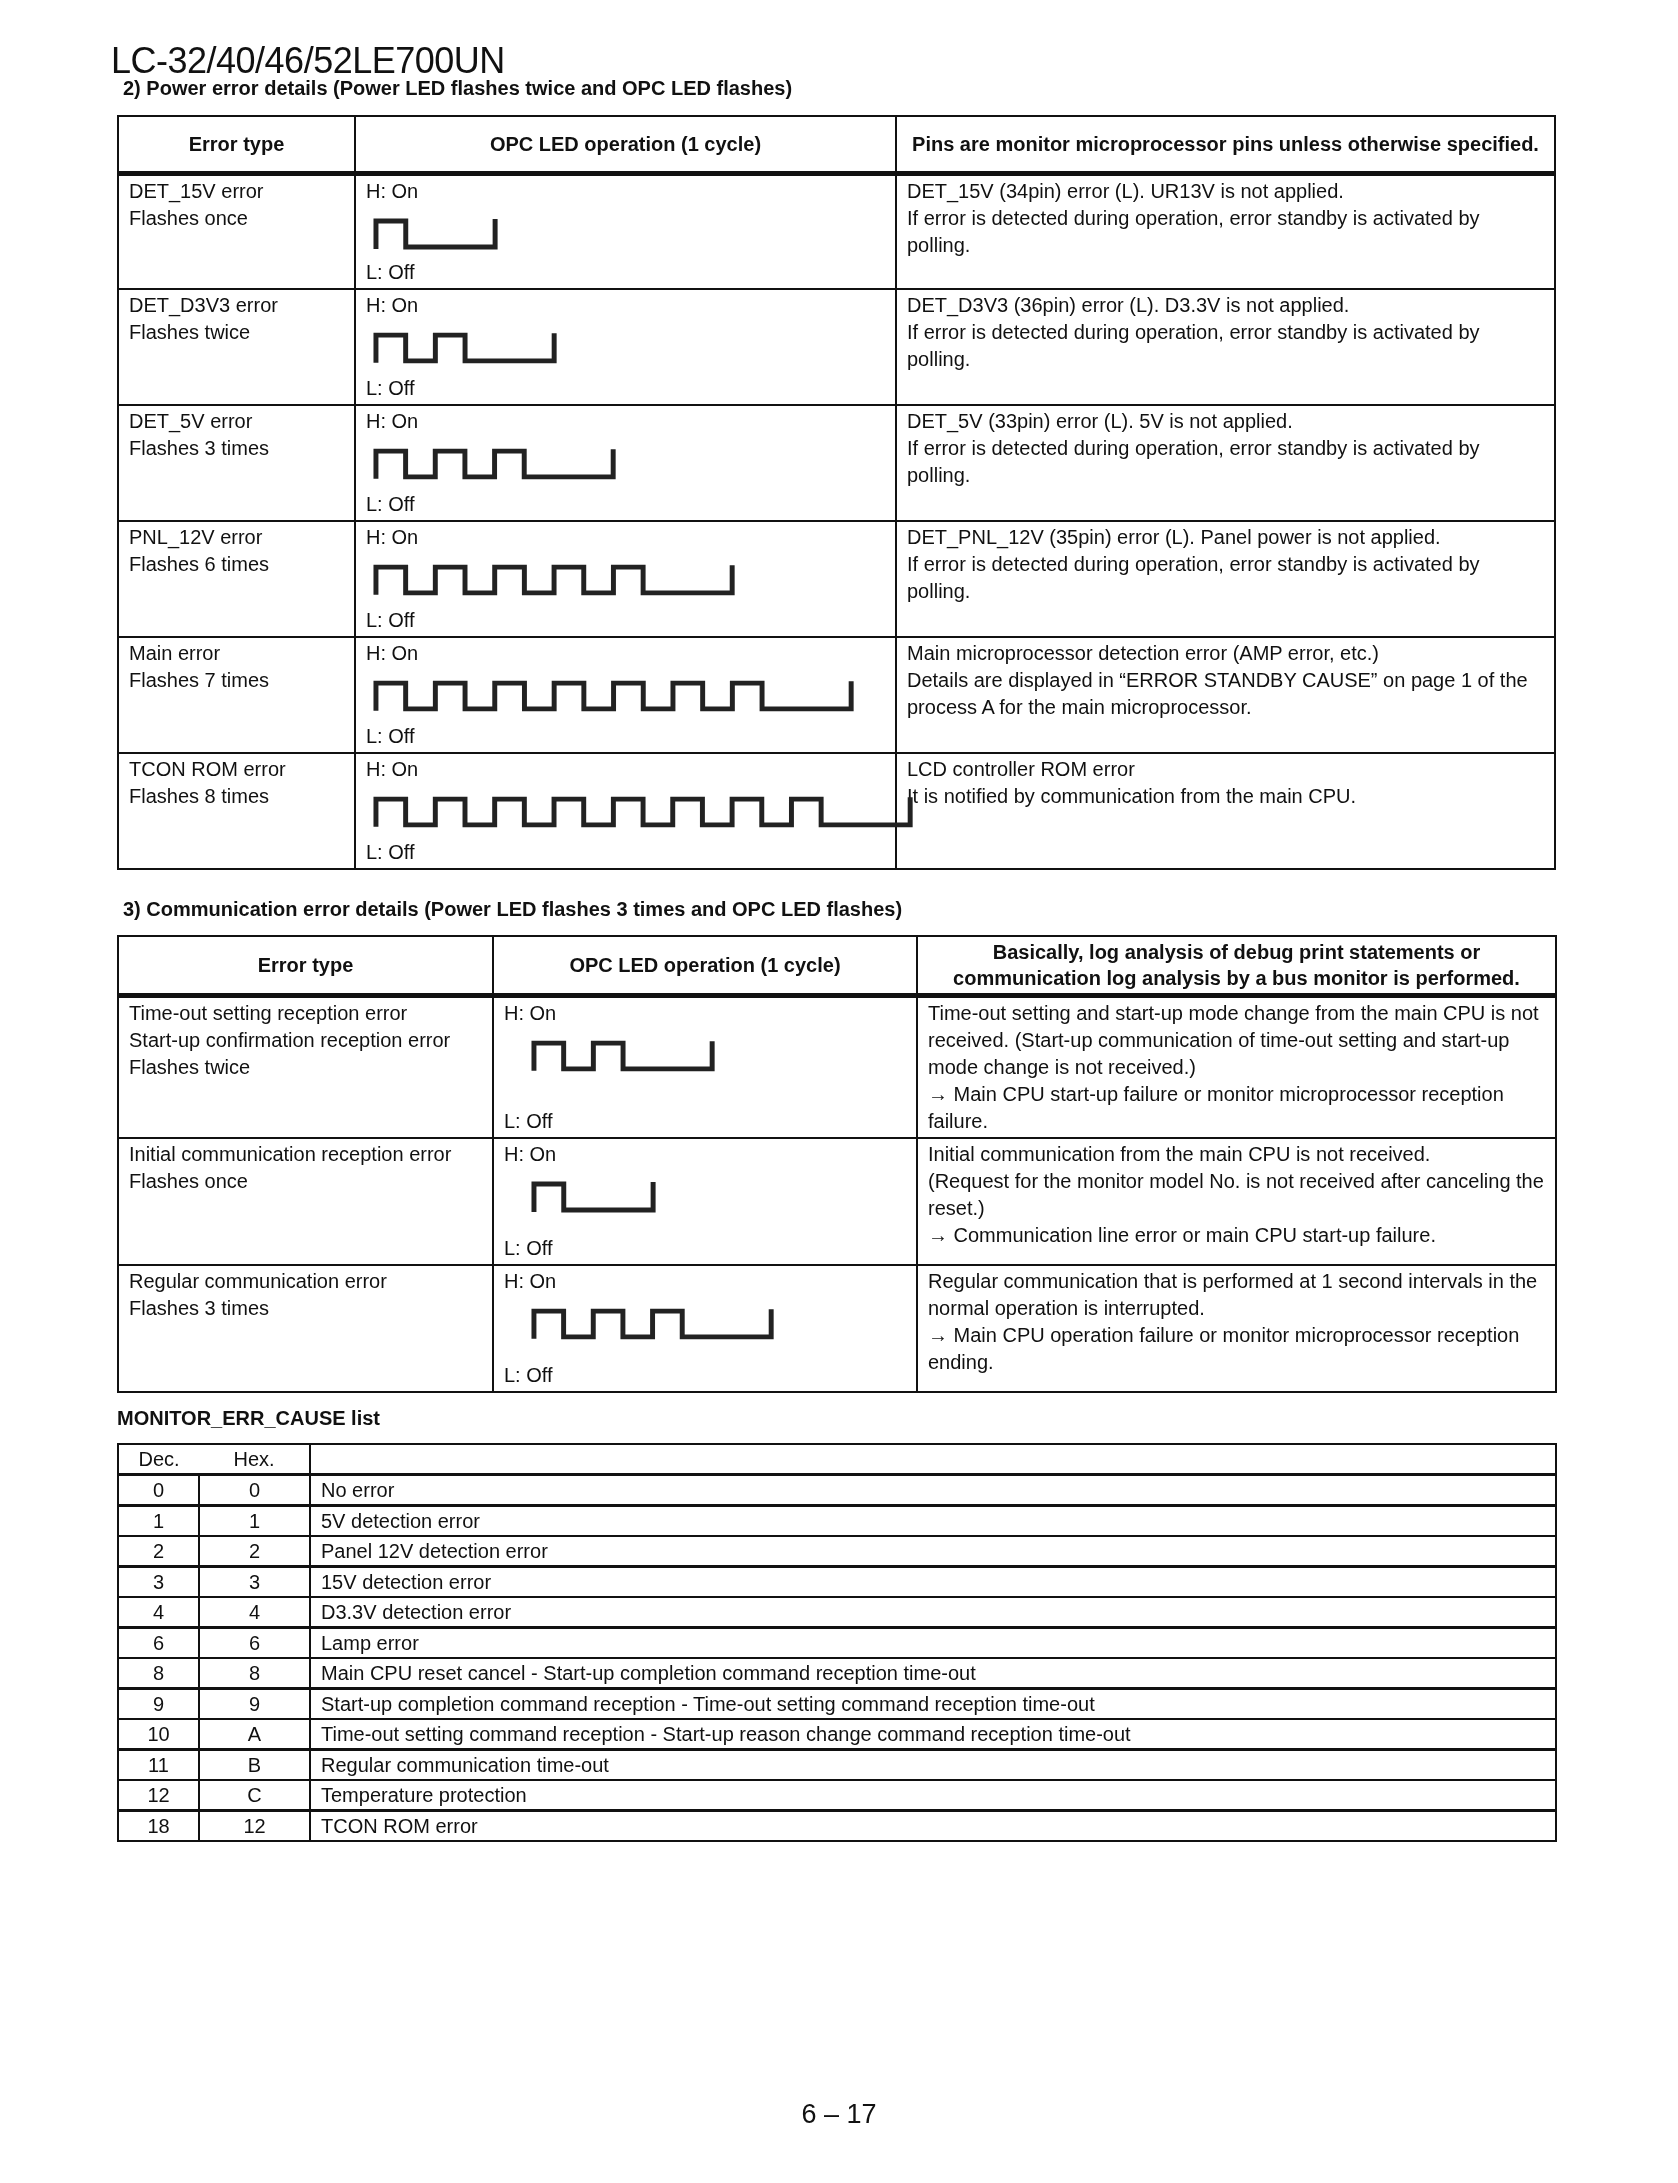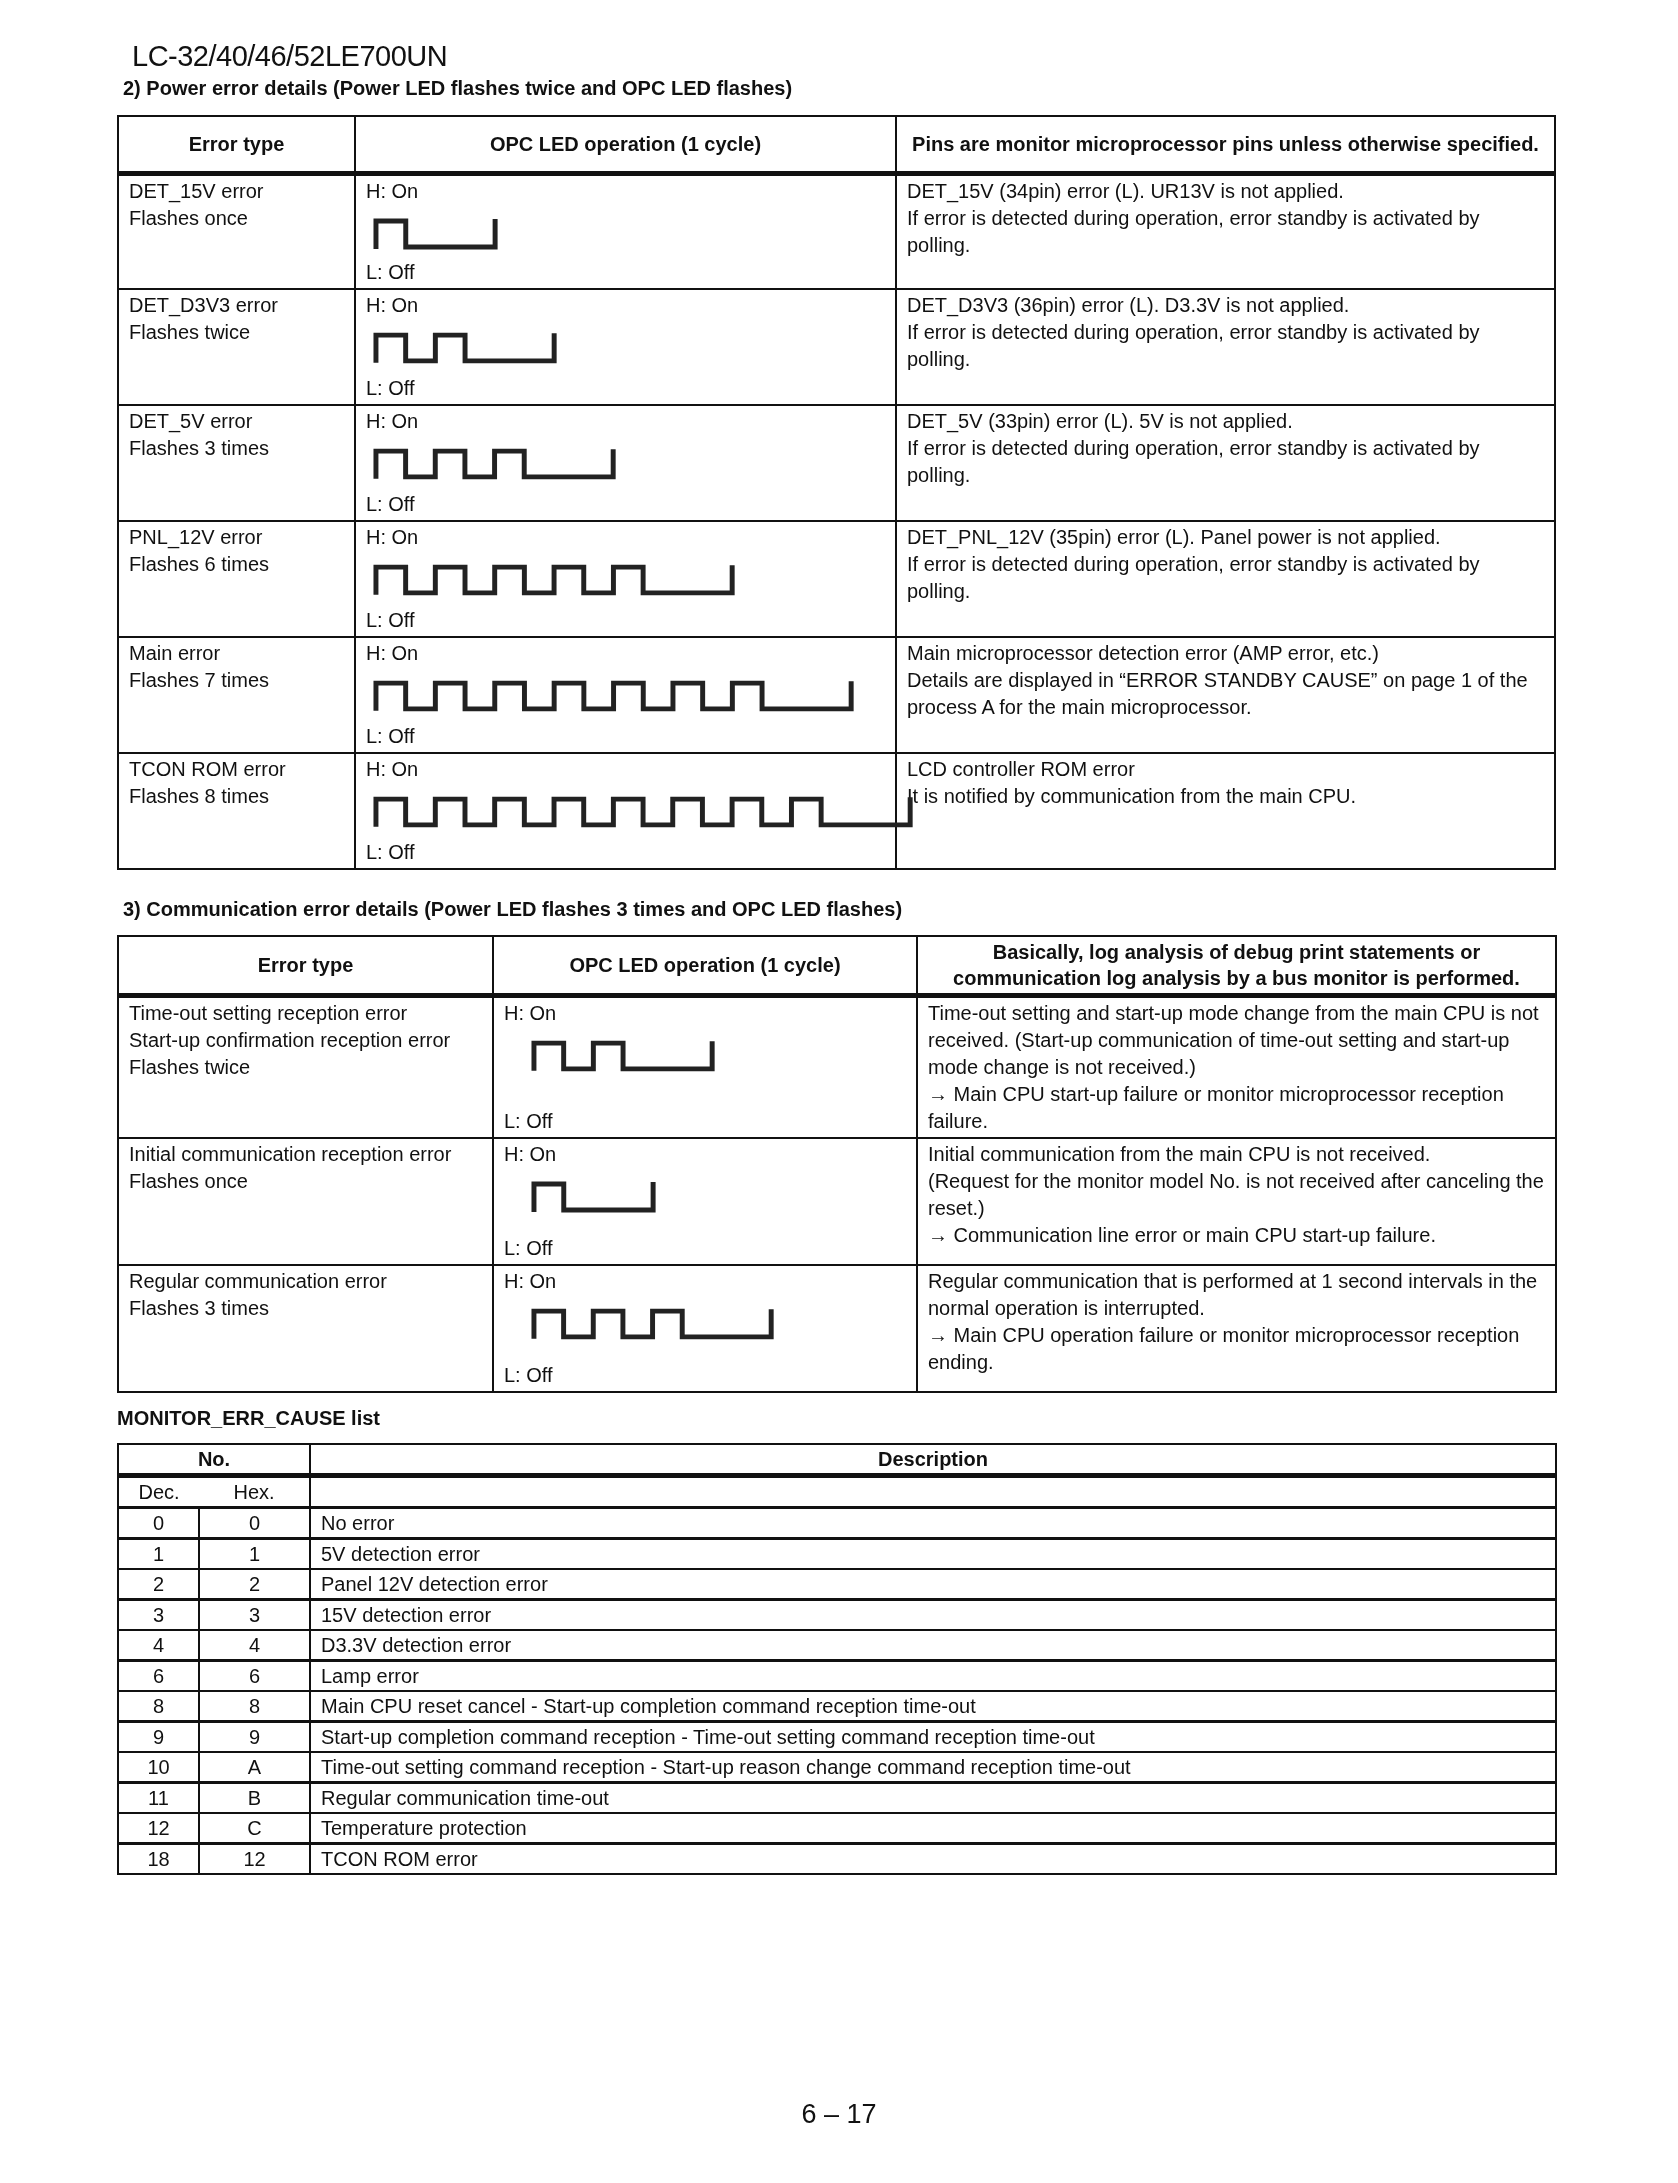--- a/index.html
+++ b/index.html
@@ -1,18 +1,18 @@
 <!DOCTYPE html>
 <html><head>
 <meta charset="utf-8">
 <style>
   html, body { margin:0; padding:0; background:#fff; }
   body { width:1678px; height:2184px; position:relative; font-family:"Liberation Sans", sans-serif; color:#111; }
   .abs { position:absolute; }
-  #title { left:132px; top:40px; font-size:29px; letter-spacing:-0.5px; }
+  #title { left:111px; top:40px; font-size:36px; letter-spacing:-0.5px; }
   .sec { font-size:20px; font-weight:bold; }
   #sec2 { left:123px; top:77px; }
   #sec3 { left:123px; top:898px; }
   #sec4 { left:117px; top:1407px; }
   table { border-collapse:collapse; position:absolute; table-layout:fixed; }
   td, th { border:2px solid #111; vertical-align:top; font-size:20px; line-height:27px; padding:2px 10px; font-weight:normal; }
   th { font-weight:bold; text-align:center; vertical-align:middle; line-height:26px; }
   thead th { border-bottom:5px solid #111; }
   #t1 { left:117px; top:115px; width:1437px; }
   #t1 tbody tr { height:116px; }
@@ -229,24 +229,20 @@
 
 <div class="abs sec" id="sec4">MONITOR_ERR_CAUSE list</div>
 
 <table id="t3">
   <colgroup>
       <col style="width:81px">
       <col style="width:111px">
       <col style="width:1246px">
     </colgroup>
   <tbody id="t3body">
-    <tr style="height:30px">
-      <th colspan="2" style="border-bottom:5px solid #111">No.</th>
-      <th style="border-bottom:5px solid #111">Description</th>
-    </tr>
     <tr class="sub" style="height:30px">
       <td class="h">Dec.</td>
       <td class="h2">Hex.</td>
       <td></td>
     </tr>
   <tr style="height:30px">
         <td class="num" style="border-bottom-width:3px">0</td>
         <td class="num" style="border-bottom-width:3px">0</td>
         <td style="border-bottom-width:3px">No error</td>
       </tr>

